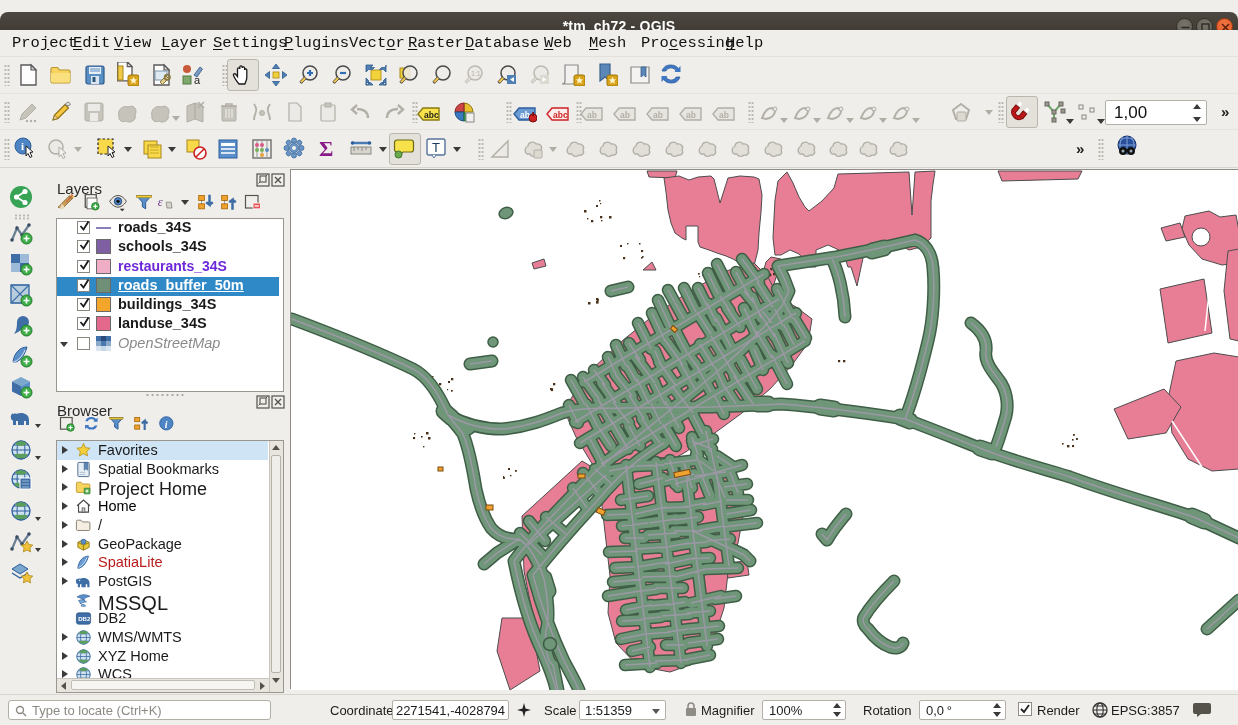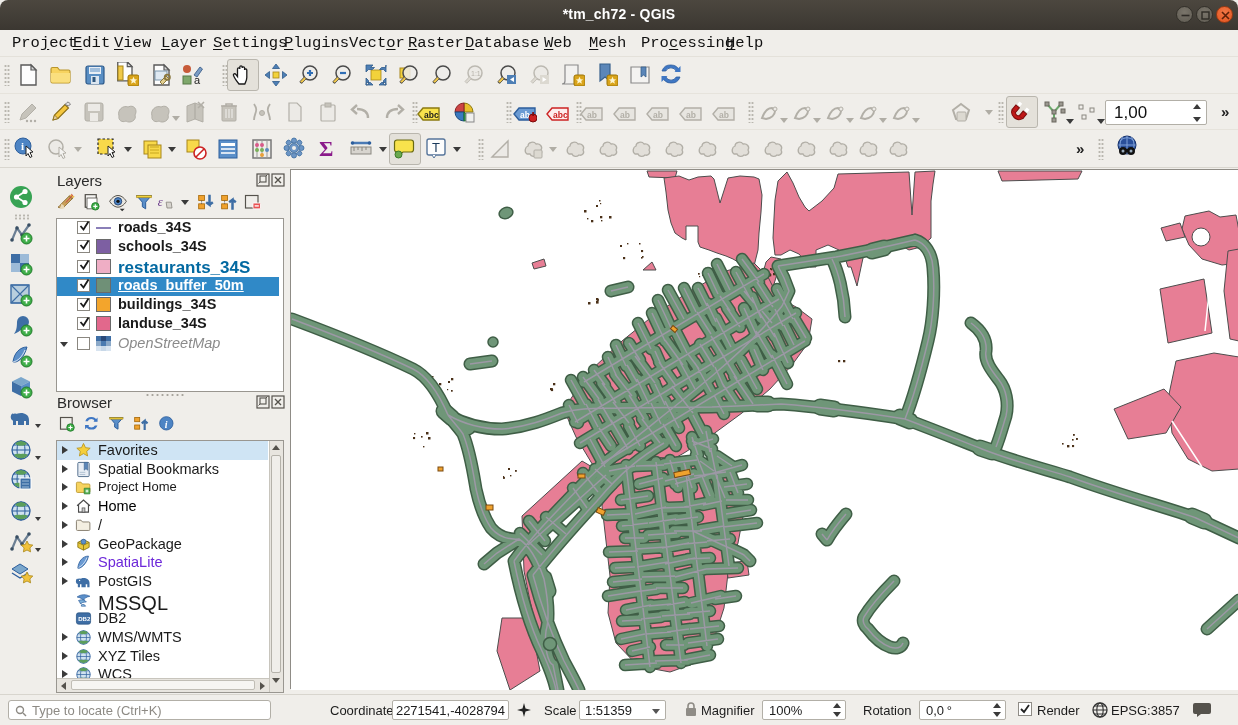--- a/index.html
+++ b/index.html
@@ -1,19 +1,19 @@
 <!DOCTYPE html>
 <html><head>
 <meta charset="utf-8">
 <style>
 * { margin:0; padding:0; box-sizing:border-box; }
 html,body { width:1238px; height:725px; overflow:hidden; font-family:"Liberation Sans", sans-serif; background:#f0eeea; }
 #win { position:absolute; left:0; top:0; width:1238px; height:725px; }
 
-#titlebar { position:absolute; left:0; top:0; width:1238px; height:30px;
+#titlebar { position:absolute; left:0; top:12px; width:1238px; height:30px;
   background:linear-gradient(#4c473f,#3b3731); border-radius:8px 8px 0 0; }
 #title { position:absolute; left:0; right:0; top:6px; text-align:center; color:#ffffff;
   font-size:14px; font-weight:bold; letter-spacing:0.2px; }
 .winbtn { position:absolute; top:6px; width:17px; height:17px; border-radius:50%; }
 #btn-min { left:1176px; background:radial-gradient(circle at 50% 35%,#7a756b,#5f5b52); border:1px solid #33302a; }
 #btn-max { left:1196px; background:radial-gradient(circle at 50% 35%,#7a756b,#5f5b52); border:1px solid #33302a; }
 #btn-close { left:1216px; background:radial-gradient(circle at 50% 35%,#f07746,#e4541f); border:1px solid #9c3a12; }
 .winbtn svg { position:absolute; left:0; top:0; }
 
 #menubar { position:absolute; left:0; top:30px; width:1238px; height:27px; background:#f0eeea;
@@ -29,21 +29,21 @@
 .grip { position:absolute; width:6px; height:22px;
   background-image:radial-gradient(circle, #b9b6ae 1px, transparent 1.2px);
   background-size:3px 4px; }
 .pressed { position:absolute; background:#e4e1da; border:1px solid #b9b6ae; border-radius:3px; }
 .dd { position:absolute; width:0; height:0; border-left:4px solid transparent; border-right:4px solid transparent; border-top:5px solid #3a3a3a; }
 .dd.gray { border-top-color:#b0ada5; }
 
 #main { position:absolute; left:0; top:168px; width:1238px; height:526px; background:#f0eeea; }
 #leftstrip { position:absolute; left:0; top:0; width:45px; height:526px; }
 #panels { position:absolute; left:45px; top:0; width:245px; height:526px; }
-.ptitle { position:absolute; font-size:15px; color:#2a2a2a; }
+.ptitle { position:absolute; font-size:15px; color:#2a2a2a;margin-top:8px; }
 .listbox { position:absolute; background:#ffffff; border:1px solid #999690; }
 #map { position:absolute; left:290px; top:1px; width:948px; height:520px; background:#ffffff; border-left:1px solid #8f8c86; border-top:1px solid #8f8c86; }
 
 #statusbar { position:absolute; left:0; top:694px; width:1238px; height:31px; background:#f0eeea; border-top:1px solid #d8d5ce; font-size:13px; color:#1c1c1c; }
 .sbox { position:absolute; background:#ffffff; border:1px solid #b2afa7; border-radius:2px; }
 .slabel { position:absolute; top:8px; }
 #locate { position:absolute; left:8px; top:5px; width:263px; height:20px; background:#ffffff; border:1px solid #b2afa7; border-radius:3px; color:#8d8a84; }
 .spin { position:absolute; width:13px; }
 .spin:before, .spin:after { content:""; position:absolute; left:2px; width:0; height:0; border-left:4px solid transparent; border-right:4px solid transparent; }
 .spin:before { top:2px; border-bottom:5px solid #3a3a3a; }
@@ -694,21 +694,21 @@
 <svg style="position:absolute;left:33px;top:71px" width="13" height="13" viewBox="0 0 13 13">
             <path d="M2.5 6 L5.5 9.5 L10.5 1.5" fill="none" stroke="#1a1a1a" stroke-width="1.8"></path>
           </svg>
 <div style="position:absolute;left:51px;top:71px;width:15px;height:15px;background:#7d5fa2;border:1px solid #6a6a6a"></div>
 <div style="position:absolute;left:73px;top:70px;font-size:14.5px;font-weight:bold;color:#1a1a1a">schools_34S</div>
 <div style="position:absolute;left:32px;top:92px;width:13px;height:13px;background:#fff;border:1px solid #8a8780"></div>
 <svg style="position:absolute;left:33px;top:91px" width="13" height="13" viewBox="0 0 13 13">
             <path d="M2.5 6 L5.5 9.5 L10.5 1.5" fill="none" stroke="#1a1a1a" stroke-width="1.8"></path>
           </svg>
 <div style="position:absolute;left:51px;top:91px;width:15px;height:15px;background:#efaec5;border:1px solid #6a6a6a"></div>
-<div style="position:absolute;left:73px;top:90px;font-size:17px;font-weight:bold;color:#0369a1">restaurants_34S</div>
+<div style="position:absolute;left:73px;top:90px;font-size:14px;font-weight:bold;color:#6d28d9">restaurants_34S</div>
 <div style="position:absolute;left:12px;top:109px;width:222px;height:19px;background:#3089c7"></div>
 <div style="position:absolute;left:32px;top:111px;width:13px;height:13px;background:#fff;border:1px solid #8a8780"></div>
 <svg style="position:absolute;left:33px;top:110px" width="13" height="13" viewBox="0 0 13 13">
             <path d="M2.5 6 L5.5 9.5 L10.5 1.5" fill="none" stroke="#1a1a1a" stroke-width="1.8"></path>
           </svg>
 <div style="position:absolute;left:51px;top:110px;width:15px;height:15px;background:#6f9077;border:1px solid #6a6a6a"></div>
 <div style="position:absolute;left:73px;top:109px;font-size:14.5px;font-weight:bold;color:#fff;text-decoration:underline">roads_buffer_50m</div>
 <div style="position:absolute;left:32px;top:130px;width:13px;height:13px;background:#fff;border:1px solid #8a8780"></div>
 <svg style="position:absolute;left:33px;top:129px" width="13" height="13" viewBox="0 0 13 13">
             <path d="M2.5 6 L5.5 9.5 L10.5 1.5" fill="none" stroke="#1a1a1a" stroke-width="1.8"></path>
@@ -791,21 +791,21 @@
           </svg>
 <div style="position:absolute;left:53px;top:293px;font-size:14.5px;color:#1a1a1a">Spatial Bookmarks</div>
 <svg style="position:absolute;left:15px;top:314px" width="10" height="10" viewBox="0 0 10 10">
             <path d="M2 1 L8 5 L2 9 Z" fill="#3a3a3a"></path>
           </svg>
 <svg style="position:absolute;left:30px;top:311px" width="17" height="17" viewBox="0 0 24 24">
             <path d="M2 6 a1.5 1.5 0 0 1 1.5-1.5 h5 l2 2.5 h9 a1.5 1.5 0 0 1 1.5 1.5 v9 a1.5 1.5 0 0 1 -1.5 1.5 h-16 a1.5 1.5 0 0 1 -1.5 -1.5 Z" fill="#f7d35f" stroke="#b9962c" stroke-width="1.2"></path>
             <path d="M13 13 l8 0 0 8 -8 0 Z" fill="#5bb55b" stroke="#2a7a2a"></path>
             <path d="M15 17 h4 m-2 -2 v4" stroke="#fff" stroke-width="1.4"></path>
           </svg>
-<div style="position:absolute;left:53px;top:311px;font-size:13px;color:#1a1a1a">Project Home</div>
+<div style="position:absolute;left:53px;top:311px;font-size:18px;color:#1a1a1a">Project Home</div>
 <svg style="position:absolute;left:15px;top:333px" width="10" height="10" viewBox="0 0 10 10">
             <path d="M2 1 L8 5 L2 9 Z" fill="#3a3a3a"></path>
           </svg>
 <svg style="position:absolute;left:30px;top:330px" width="17" height="17" viewBox="0 0 24 24">
             <path d="M3 11 L12 3 l9 8" fill="none" stroke="#4a4a4a" stroke-width="1.8"></path>
             <path d="M5 10 v10 h14 v-10" fill="#fdfdfd" stroke="#4a4a4a" stroke-width="1.6"></path>
             <rect x="10" y="14" width="4" height="6" fill="#c8c8c8" stroke="#4a4a4a"></rect>
           </svg>
 <div style="position:absolute;left:53px;top:330px;font-size:14.5px;color:#000000">Home</div>
 <svg style="position:absolute;left:15px;top:352px" width="10" height="10" viewBox="0 0 10 10">
@@ -824,21 +824,21 @@
             <circle cx="12" cy="8" r="3.5" fill="#5b8fc9" stroke="#2d5e9c"></circle>
           </svg>
 <div style="position:absolute;left:53px;top:368px;font-size:14.5px;color:#1a1a1a">GeoPackage</div>
 <svg style="position:absolute;left:15px;top:389px" width="10" height="10" viewBox="0 0 10 10">
             <path d="M2 1 L8 5 L2 9 Z" fill="#3a3a3a"></path>
           </svg>
 <svg style="position:absolute;left:30px;top:386px" width="17" height="17" viewBox="0 0 24 24">
             <path d="M19 3 c-8 0-14 7-15 17 l2 0 c3-1 10-5 13-17 Z" fill="#6b9bd3" stroke="#2d5e9c" stroke-width="1.2"></path>
             <path d="M5 19 c5-2 9-7 12-14" fill="none" stroke="#fff" stroke-width="0.9"></path>
           </svg>
-<div style="position:absolute;left:53px;top:386px;font-size:14.5px;color:#6d28d9">SpatiaLite</div>
+<div style="position:absolute;left:53px;top:386px;font-size:14.5px;color:#b91c1c">SpatiaLite</div>
 <svg style="position:absolute;left:15px;top:408px" width="10" height="10" viewBox="0 0 10 10">
             <path d="M2 1 L8 5 L2 9 Z" fill="#3a3a3a"></path>
           </svg>
 <svg style="position:absolute;left:30px;top:405px" width="17" height="17" viewBox="0 0 24 24">
             <path d="M4 20 v-6 c0-4 3.5-7 8-7 4.5 0 8.5 2.5 8.5 7 v6 h-3.2 v-4 h-2.2 v4 h-6 v-4 H7 v4 Z" fill="#3e6ea5"></path>
             <circle cx="6" cy="11.5" r="3.8" fill="#3e6ea5"></circle>
             <path d="M3.5 8.5 c-2 1.5-2 5.5 0.5 6.5" fill="none" stroke="#3e6ea5" stroke-width="1.7"></path>
             <circle cx="6.5" cy="10.5" r="0.9" fill="#fff"></circle>
           </svg>
 <div style="position:absolute;left:53px;top:405px;font-size:14.5px;color:#1a1a1a">PostGIS</div>
@@ -867,21 +867,21 @@
 <svg style="position:absolute;left:15px;top:483px" width="10" height="10" viewBox="0 0 10 10">
             <path d="M2 1 L8 5 L2 9 Z" fill="#3a3a3a"></path>
           </svg>
 <svg style="position:absolute;left:30px;top:480px" width="17" height="17" viewBox="0 0 24 24">
             <circle cx="12" cy="12" r="9.5" fill="#cfe2f0" stroke="#2d5e9c" stroke-width="1.2"></circle>
             <ellipse cx="12" cy="12" rx="4.2" ry="9.5" fill="none" stroke="#2d5e9c"></ellipse>
             <path d="M2.5 12 h19 M4 6.8 h16 M4 17.2 h16" stroke="#2d5e9c"></path>
             <path d="M12 2.5 a9.5 9.5 0 0 1 6.3 2.6 c-2 2-4.2 2.6-6.3 2.1 -2.1 0.5-4.3 0-6.3-2.1 A9.5 9.5 0 0 1 12 2.5 Z" fill="#5b9e5b"></path>
             <path d="M4.7 17.8 c2.1-1.6 4.2-1.6 7.3-1 3.1-0.6 5.2-0.1 7.3 1 a9.5 9.5 0 0 1 -14.6 0 Z" fill="#5b9e5b"></path>
           </svg>
-<div style="position:absolute;left:53px;top:480px;font-size:14.5px;color:#1a1a1a">XYZ Tiles</div>
+<div style="position:absolute;left:53px;top:480px;font-size:14.5px;color:#1a1a1a">XYZ Home</div>
 <svg style="position:absolute;left:15px;top:501px" width="10" height="10" viewBox="0 0 10 10">
             <path d="M2 1 L8 5 L2 9 Z" fill="#3a3a3a"></path>
           </svg>
 <svg style="position:absolute;left:30px;top:498px" width="17" height="17" viewBox="0 0 24 24">
             <circle cx="12" cy="12" r="9.5" fill="#cfe2f0" stroke="#2d5e9c" stroke-width="1.2"></circle>
             <ellipse cx="12" cy="12" rx="4.2" ry="9.5" fill="none" stroke="#2d5e9c"></ellipse>
             <path d="M2.5 12 h19 M4 6.8 h16 M4 17.2 h16" stroke="#2d5e9c"></path>
             <path d="M12 2.5 a9.5 9.5 0 0 1 6.3 2.6 c-2 2-4.2 2.6-6.3 2.1 -2.1 0.5-4.3 0-6.3-2.1 A9.5 9.5 0 0 1 12 2.5 Z" fill="#5b9e5b"></path>
             <path d="M4.7 17.8 c2.1-1.6 4.2-1.6 7.3-1 3.1-0.6 5.2-0.1 7.3 1 a9.5 9.5 0 0 1 -14.6 0 Z" fill="#5b9e5b"></path>
           </svg>

